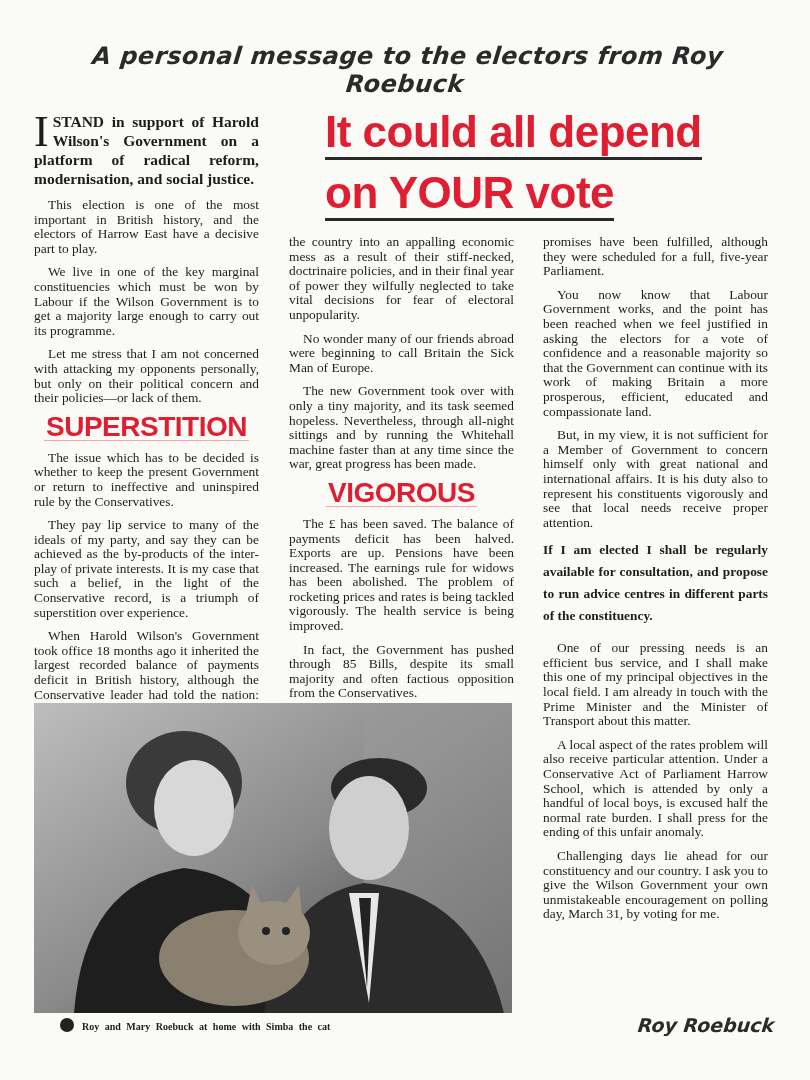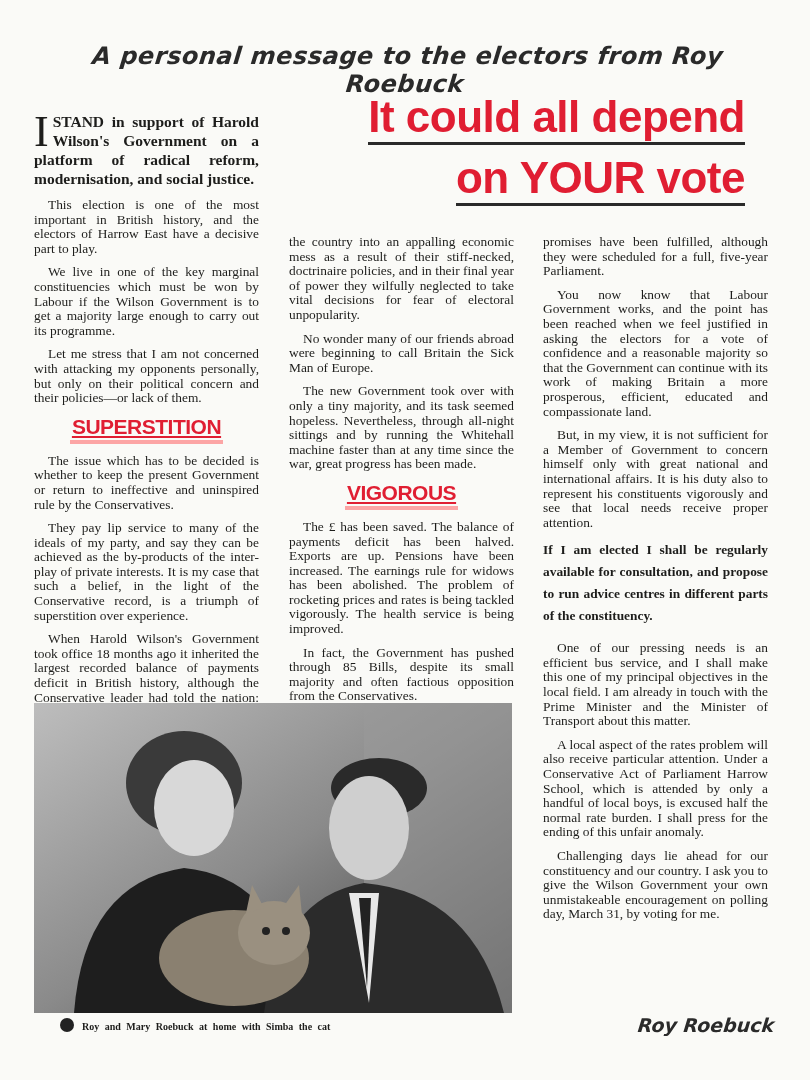--- a/index.html
+++ b/index.html
@@ -7,22 +7,22 @@
          font-family:"Liberation Serif", serif; color:#1d1d1b; }
   .top-title { position:absolute; left:34px; top:42px; width:745px; text-align:center;
        font-family:"DejaVu Sans", sans-serif; font-weight:bold; font-style:italic;
        font-size:24px; letter-spacing:0.5px; color:#2a2a2a; transform:skewX(-6deg); }
   .col { position:absolute; font-size:13.4px; line-height:14.6px; text-align:justify; }
   .col p { margin:0 0 9px 0; text-indent:14px; }
   .lead { font-weight:bold; font-size:15.5px; line-height:19px; text-align:justify; margin-bottom:10px; }
   .lead .dropcap { float:left; font-size:44px; line-height:36px; margin:2px 4px 0 0; font-weight:normal; }
   .section-head { text-align:center; margin:6px 0 10px 0; }
   .section-head span { display:inline-block; color:#e01e32; font-family:"Liberation Sans", sans-serif;
-       font-weight:bold; font-size:21px; line-height:24px; border-bottom:4px solid #fca5a5; padding:0 2px 1px; letter-spacing:-0.5px;text-decoration:underline; }
-  .headline { position:absolute; left:325px; top:92px; width:420px;text-align:right; }
+       font-weight:bold; font-size:28px; line-height:24px; border-bottom:1px solid #fca5a5; padding:0 2px 1px; letter-spacing:-0.5px; }
+  .headline { position:absolute; left:325px; top:107px; width:420px; }
   .headline div { color:#e01e32; font-family:"Liberation Sans", sans-serif; font-weight:bold;
        font-size:44px; line-height:50px; border-bottom:3px solid #2a2a2a; display:inline-block; letter-spacing:-0.5px; margin-bottom:8px; }
   .pledge { font-weight:bold; text-decoration-thickness:2px; text-underline-offset:3px; line-height:22px; margin:4px 0 14px 0; }
   .photo { position:absolute; left:34px; top:703px; width:478px; height:310px; background:#7a7a7a; overflow:hidden; }
   .caption { position:absolute; left:60px; top:1018px; font-weight:bold; font-size:10px; word-spacing:3px; }
   .caption .bullet { display:inline-block; width:14px; height:14px; border-radius:50%; background:#222; vertical-align:-2px; margin-right:8px; }
   .signature { position:absolute; left:638px; top:1014px; font-family:"DejaVu Sans", sans-serif; font-weight:bold; font-style:italic;
        font-size:19px; color:#2a2a2a; transform:skewX(-6deg); }
 </style>
 </head>

